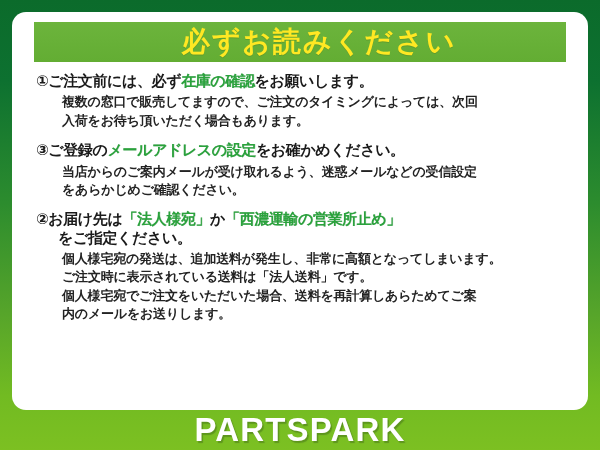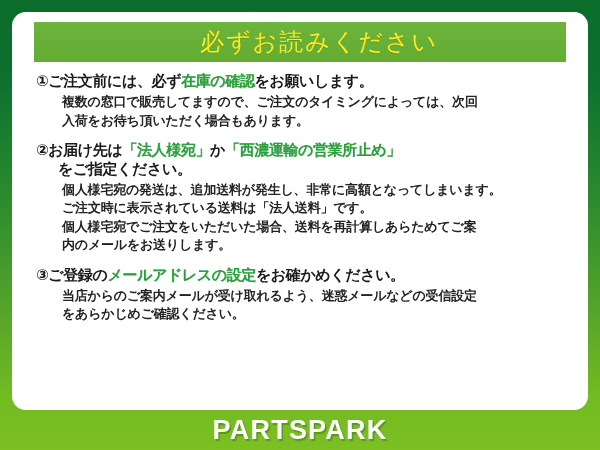--- a/index.html
+++ b/index.html
@@ -45,22 +45,22 @@
   .header-bar {
     height: 40px;
     margin: 0 12px 0 12px;
     background: linear-gradient(180deg, #6cb43c 0%, #63ad33 100%);
     display: flex;
     align-items: center;
     justify-content: center;
   }
   .header-title {
     color: #ffe823;
-    font-size: 24px;
-    font-weight: normal;
+    font-size: 28px;
+    font-weight: bold;
     letter-spacing: 2px;
     text-shadow: 0 1px 0 rgba(90,140,40,0.55);
     white-space: nowrap;
     margin-left: 38px;
   }
 
   
   #body-area {
     padding: 8px 14px 0 14px;
   }
@@ -111,21 +111,21 @@
     left: 0;
     bottom: 0;
     width: 600px;
     height: 40px;
     display: flex;
     align-items: center;
     justify-content: center;
   }
   #footer-text {
     color: #ffffff;
-    font-size: 27px;
+    font-size: 33px;
     font-weight: bold;
     letter-spacing: 1.2px;
     text-shadow: 1.5px 1.5px 1px rgba(60,100,25,0.45);
     text-align: center;
   }
 </style>
 </head>
 <body>
 
 <div id="banner">
@@ -141,43 +141,43 @@
       <div class="item item-1">
         <div class="item-heading">
           <span class="circle-num">①</span><span>ご注文前には、必ず</span><span class="hl">在庫の確認</span><span>をお願いします。</span>
         </div>
         <div class="sub">
           <div class="sub-line">複数の窓口で販売してますので、ご注文のタイミングによっては、次回</div>
           <div class="sub-line">入荷をお待ち頂いただく場合もあります。</div>
         </div>
       </div>
 
+      <div class="item item-3">
+        <div class="item-heading">
+          <span class="circle-num">③</span><span>ご登録の</span><span class="hl">メールアドレスの設定</span><span>をお確かめください。</span>
+        </div>
+        <div class="sub">
+          <div class="sub-line">当店からのご案内メールが受け取れるよう、迷惑メールなどの受信設定</div>
+          <div class="sub-line">をあらかじめご確認ください。</div>
+        </div>
+      </div>
+
       <div class="item item-2">
         <div class="item-heading">
           <span class="circle-num">②</span><span>お届け先は</span><span class="hl">「法人様宛」</span><span>か</span><span class="hl">「西濃運輸の営業所止め」</span>
         </div>
         <div class="item-heading line2">をご指定ください。</div>
         <div class="sub">
           <div class="sub-line">個人様宅宛の発送は、追加送料が発生し、非常に高額となってしまいます。</div>
           <div class="sub-line">ご注文時に表示されている送料は「法人送料」です。</div>
           <div class="sub-line">個人様宅宛でご注文をいただいた場合、送料を再計算しあらためてご案</div>
           <div class="sub-line">内のメールをお送りします。</div>
         </div>
       </div>
 
-      <div class="item item-3">
-        <div class="item-heading">
-          <span class="circle-num">③</span><span>ご登録の</span><span class="hl">メールアドレスの設定</span><span>をお確かめください。</span>
-        </div>
-        <div class="sub">
-          <div class="sub-line">当店からのご案内メールが受け取れるよう、迷惑メールなどの受信設定</div>
-          <div class="sub-line">をあらかじめご確認ください。</div>
-        </div>
-      </div>
-
     </div>
   </div>
 
   <div id="footer">
     <span id="footer-text">PARTSPARK</span>
   </div>
 
 </div>
 
 </body></html>

